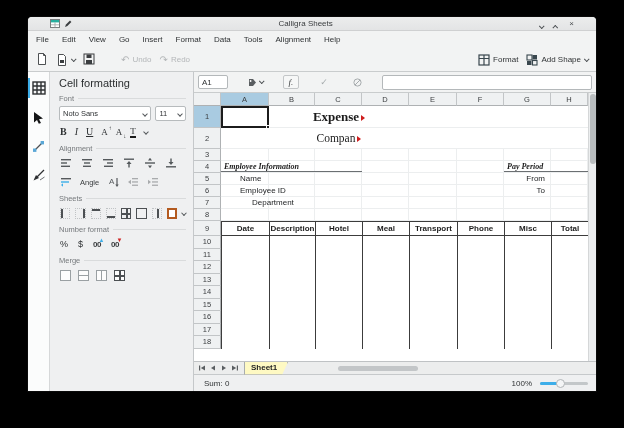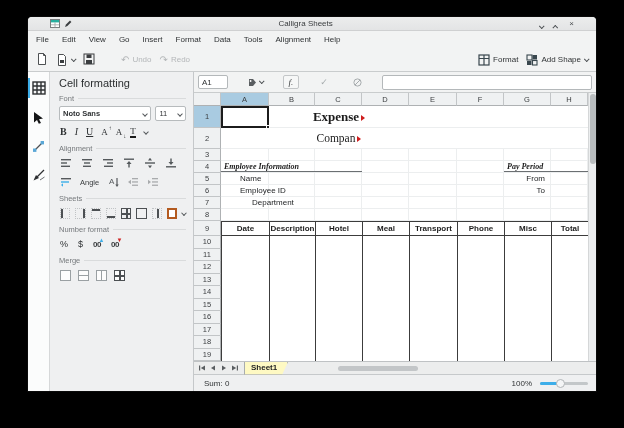--- a/index.html
+++ b/index.html
@@ -42,21 +42,21 @@
   
   .sidepanel{width:144px;background:#eff0f1;border-right:1px solid #c5c8ca;padding:5px 7px 0 9px;flex:0 0 auto;overflow:hidden;}
   .side-title{font-size:11px;color:#2b2e30;margin-bottom:5px;}
   .sec{display:flex;align-items:center;gap:4px;margin:5px 0 3px 0;}
   .sec span{font-size:7.5px;color:#75797c;white-space:nowrap;}
   .sec .rule{flex:1;height:1px;background:#d9dbdc;}
   .combo-row{display:flex;gap:4px;margin:2px 0 4px 0;}
   .combo{height:15px;background:#fff;border:1px solid #b7bbbd;border-radius:2px;display:flex;align-items:center;
          padding:0 3px;font-size:7.5px;color:#2f3234;}
   .combo .cv{flex:1;white-space:nowrap;overflow:hidden;}
-  .font-combo{width:98px;font-weight:bold;}
+  .font-combo{width:98px;}
   .size-combo{width:32px;}
   .btnrow{display:flex;align-items:center;gap:8px;margin:3px 0 5px 1px;height:14px;}
   .fs{font-family:"Liberation Serif",serif;font-size:10px;color:#2e3133;line-height:12px;}
   .fs.b{font-weight:bold;}
   .fs.i{font-style:italic;}
   .fs.u{text-decoration:underline;}
   .supsub{font-family:"Liberation Serif",serif;font-size:9px;color:#2e3133;position:relative;}
   .supsub i{font-style:normal;font-size:6px;position:absolute;right:-4px;}
   .supsub .up{top:-2px;}
   .supsub .dn{bottom:-2px;}
@@ -681,33 +681,20 @@
                   <div class="cell ctb" style="width: 48px;"></div>
                   <div class="cell ctb" style="width: 46px;"></div>
                   <div class="cell ctb" style="width: 47px;"></div>
                   <div class="cell ctb" style="width: 47px;"></div>
                   <div class="cell ctb" style="width: 48px;"></div>
                   <div class="cell ctb" style="width: 47px;"></div>
                   <div class="cell ctb" style="width: 47px;"></div>
                   <div class="cell ctb" style="width: 37px;"></div>
                 </div>
               </div>
-              <div class="grow" style="height: 12.5px;">
-                <div class="rowhdr">19</div>
-                <div class="rowbody">
-                  <div class="cell ctb" style="width: 48px;"></div>
-                  <div class="cell ctb" style="width: 46px;"></div>
-                  <div class="cell ctb" style="width: 47px;"></div>
-                  <div class="cell ctb" style="width: 47px;"></div>
-                  <div class="cell ctb" style="width: 48px;"></div>
-                  <div class="cell ctb" style="width: 47px;"></div>
-                  <div class="cell ctb" style="width: 47px;"></div>
-                  <div class="cell ctb" style="width: 37px;"></div>
-                </div>
-              </div>
             </div>
           <div class="vscroll">
               <div class="vthumb"></div>
             </div>
         </div>
 
         <div class="tabrow">
           <span class="navbtn">
             <svg width="8" height="8" viewBox="0 0 8 8">
                 <rect x="1" y="1.5" width="1.2" height="5" fill="currentColor"></rect>

